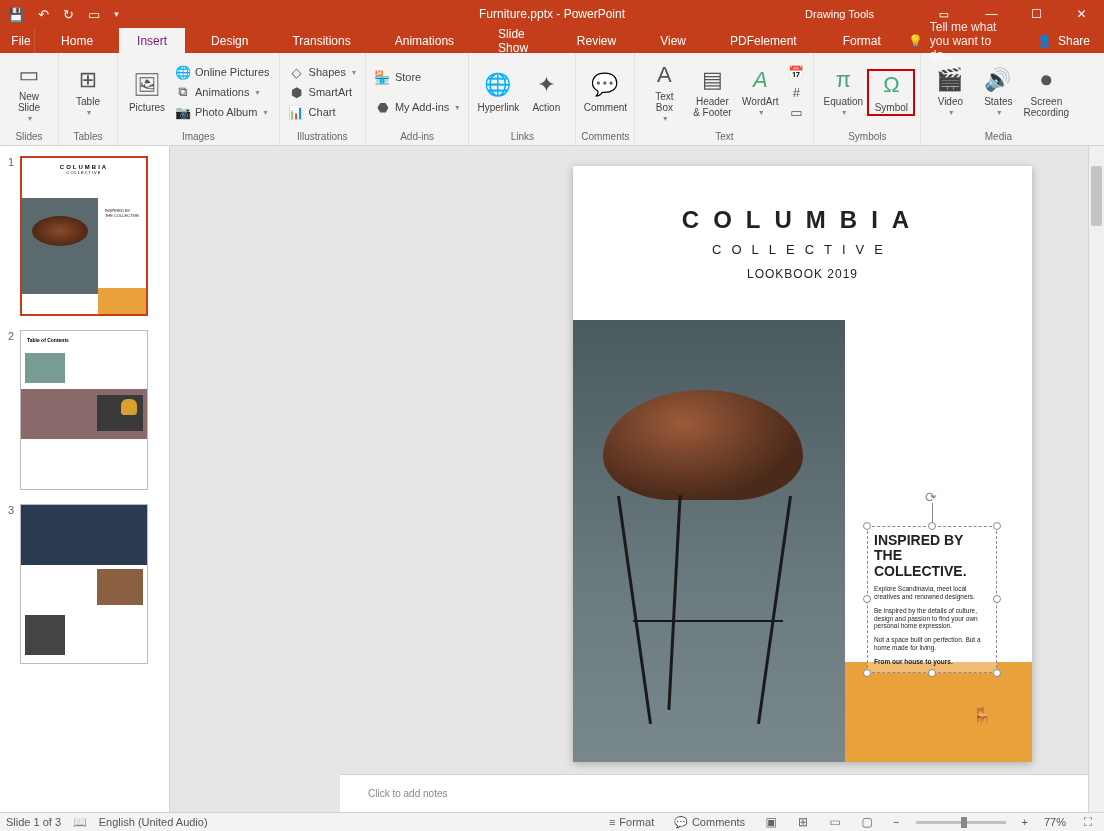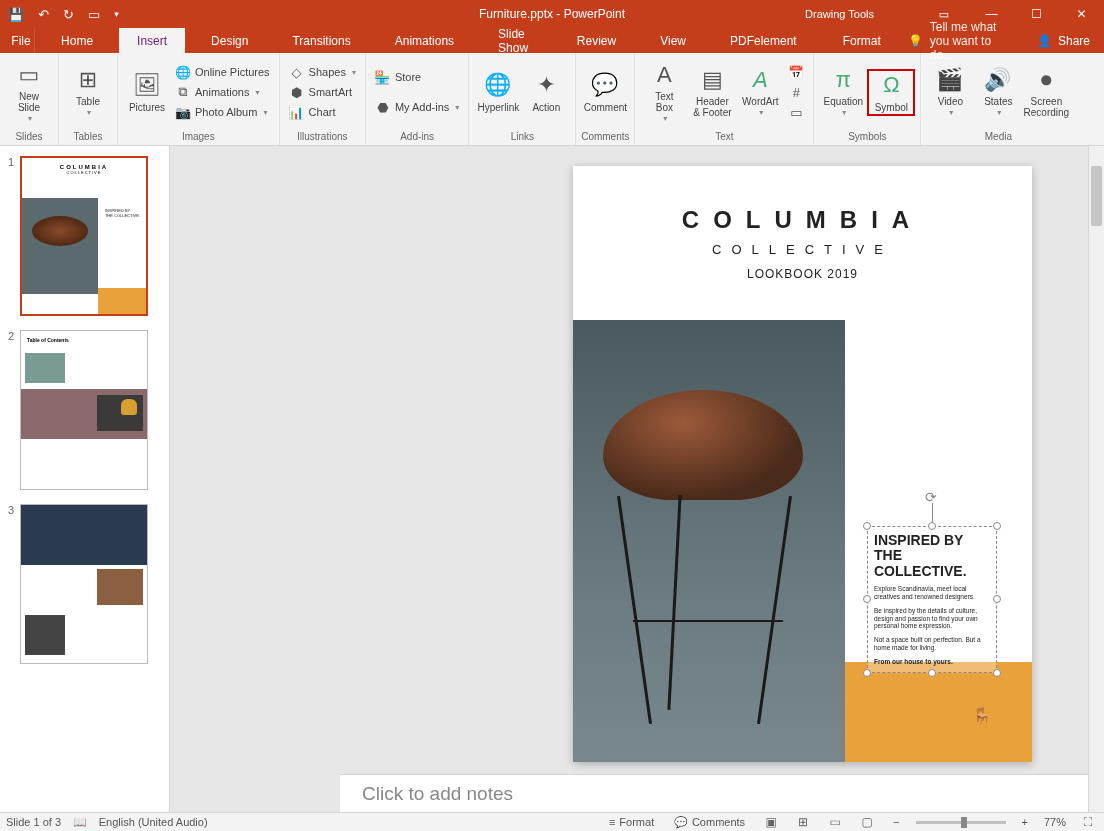--- a/index.html
+++ b/index.html
@@ -66,21 +66,21 @@
 .textbox { position: absolute; left: 697px; top: 380px; width: 130px; border: 1px dashed #888; background: rgba(255,255,255,.3); padding: 6px; }
 .textbox .hd { font-size: 14px; font-weight: 700; color: #222; line-height: 1.1; }
 .textbox .para { font-size: 6.5px; color: #222; margin-top: 6px; line-height: 1.2; }
 .handle { position: absolute; width: 8px; height: 8px; background: #fff; border: 1px solid #888; border-radius: 50%; }
 .h-nw{left:-5px;top:-5px}.h-n{left:calc(50% - 4px);top:-5px}.h-ne{right:-5px;top:-5px}
 .h-w{left:-5px;top:calc(50% - 4px)}.h-e{right:-5px;top:calc(50% - 4px)}
 .h-sw{left:-5px;bottom:-5px}.h-s{left:calc(50% - 4px);bottom:-5px}.h-se{right:-5px;bottom:-5px}
 .rotate-handle{position:absolute;left:calc(50% - 7px);top:-38px;font-size:14px;color:#888}
 .rotate-line{position:absolute;left:50%;top:-24px;width:1px;height:20px;background:#888}
 
-.notes { position: absolute; left: 170px; right: 16px; bottom: 0; height: 38px; background: #fff; border-top: 1px solid #d4d4d4; display: flex; align-items: center; padding-left: 22px; color: #888; font-size: 19px; }
+.notes { position: absolute; left: 170px; right: 16px; bottom: 0; height: 38px; background: #fff; border-top: 1px solid #d4d4d4; display: flex; align-items: center; padding-left: 28px; color: #888; font-size: 10px; }
 
 
 .t1 .mt { text-align:center; font-size:6px; letter-spacing:2px; margin-top:6px; font-weight:700;}
 .t1 .ms { text-align:center; font-size:4px; letter-spacing:1px;}
 .t1 .mimg{ position:absolute; left:0; top:40px; width:76px; height:96px; background:#5a6a6e;}
 .t1 .mor{ position:absolute; right:0; bottom:0; width:48px; height:26px; background:#e9a13b;}
 .t1 .mch{ position:absolute; left:10px; top:58px; width:56px; height:30px; background:radial-gradient(#8a4a2a,#3a1a0a); border-radius:50%;}
 .t1 .mtx{ position:absolute; right:6px; top:50px; font-size:4px; color:#222;}
 .t2 .hd{font-size:5px; font-weight:700; padding:6px 6px 2px;}
 .t2 .row1{height:44px; background:#fff; position:relative;}

